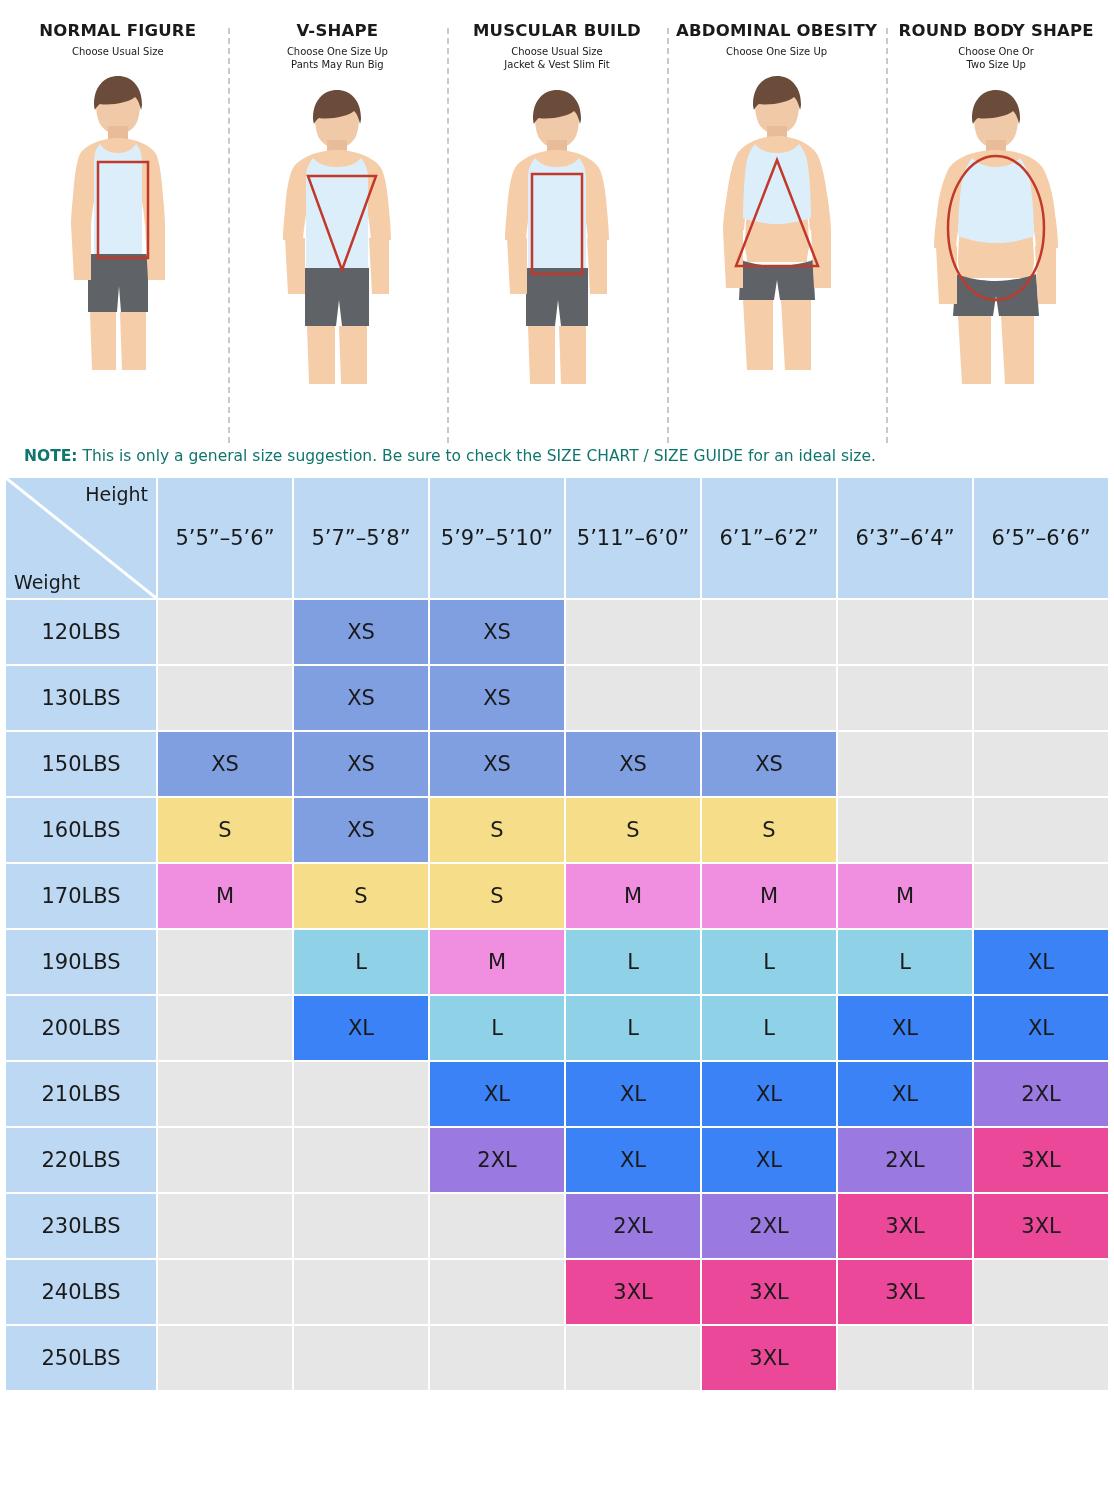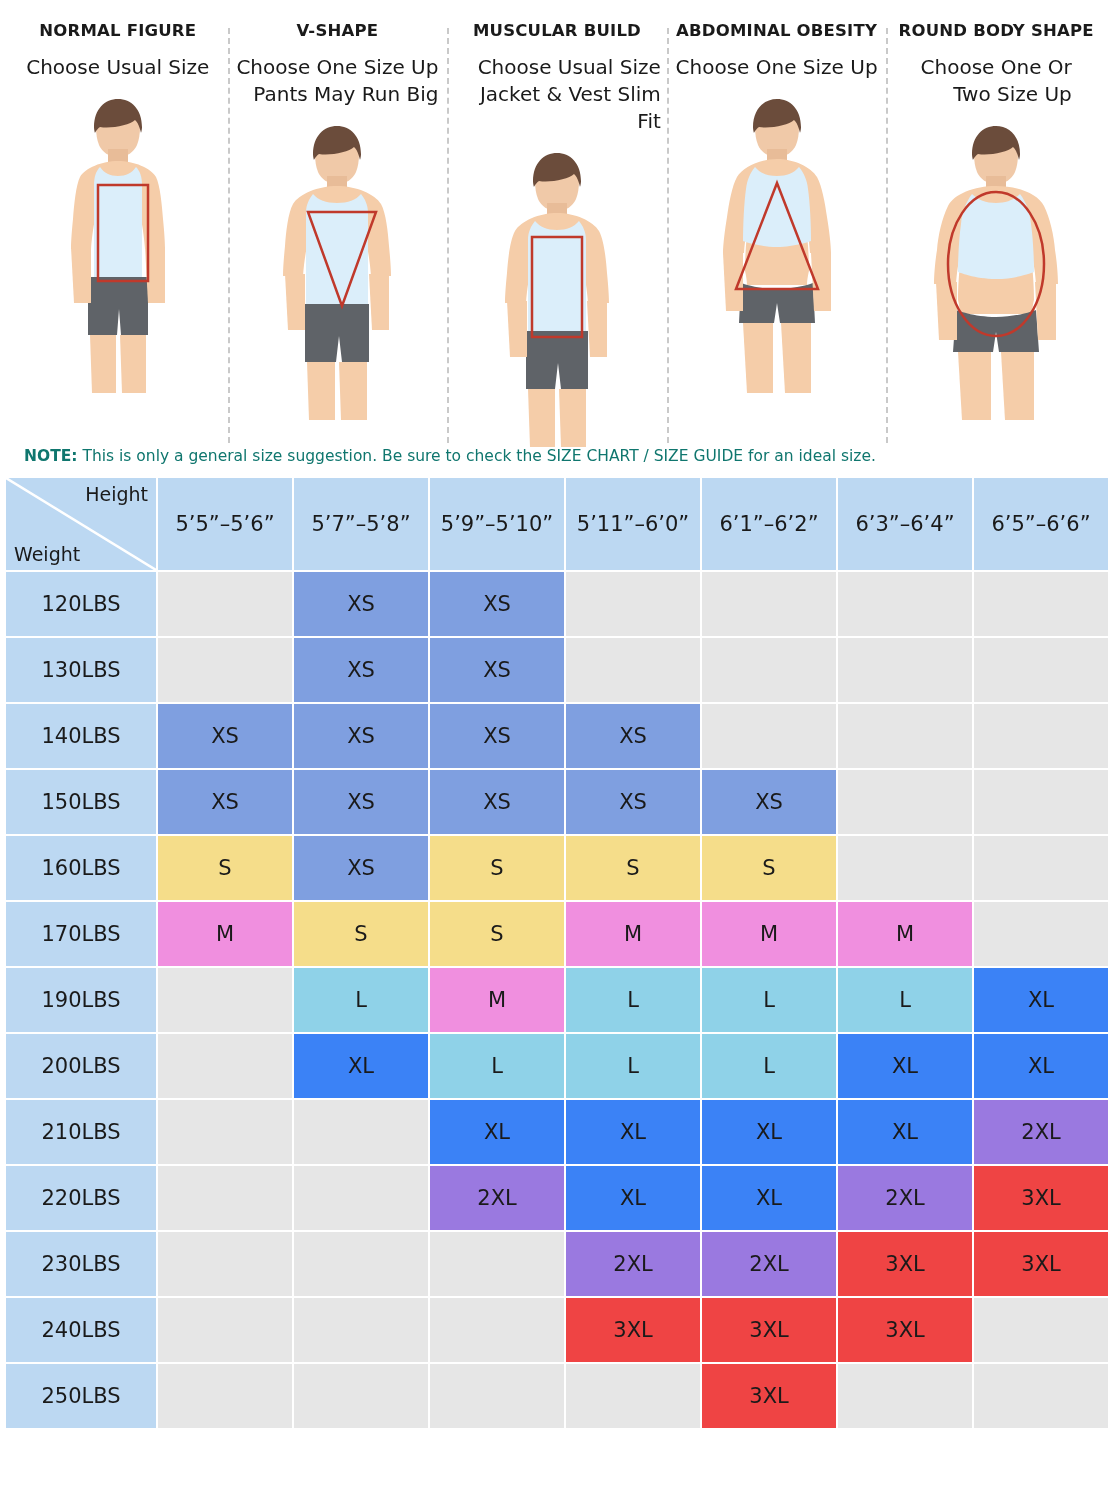--- a/index.html
+++ b/index.html
@@ -41,25 +41,25 @@
   }
   .bt-title {
     font-size: 16.5px;
     font-weight: bold;
     color: #1a1a1a;
     letter-spacing: .2px;
     line-height: 1.15;
     white-space: nowrap;
   }
   .bt-sub {
-    font-size: 20px;
+    font-size: 10px;
     color: #1a1a1a;
-    text-align: right;
+    text-align: center;
     line-height: 1.35;
-    margin-top: 13px;
+    margin-top: 4px;
   }
   .figure {
     margin-top: 6px;
   }
 
   
   .note {
     padding: 6px 22px 10px 24px;
     font-size: 15.5px;
     color: #0f766e;
@@ -90,21 +90,21 @@
 
   th.corner {
     background: #bcd8f2;
     position: relative;
     padding: 0;
     height: 92px;
   }
   .corner-inner {
     position: relative;
     width: 100%;
-    height: 92px;
+    height: 120px;
   }
   .corner-inner .diag {
     position: absolute;
     left: 0; top: 0;
     width: 100%; height: 100%;
   }
   .corner-h {
     position: absolute;
     right: 8px; top: 5px;
     font-size: 19px;
@@ -126,21 +126,21 @@
     height: 66px;
   }
 
   td.empty { background: #e6e6e6; }
   td.xs  { background: #7f9fe0; }
   td.s   { background: #f5dd8a; }
   td.m   { background: #f08fdf; }
   td.l   { background: #8fd2e8; }
   td.xl  { background: #3b82f6; margin-left: 44px; }
   td.xxl { background: #9a79e0; }
-  td.xxxl{ background: #ef4444; }
+  td.xxxl{ background: #ec4899; }
 </style>
 </head>
 <body>
 
 <div class="page">
 
   <div class="bodytypes">
 
     <div class="bt-col">
       <div class="bt-title">NORMAL FIGURE</div>
@@ -305,30 +305,20 @@
             <td class="wrow">130LBS</td>
             <td class="empty"></td>
             <td class="xs">XS</td>
             <td class="xs">XS</td>
             <td class="empty"></td>
             <td class="empty"></td>
             <td class="empty"></td>
             <td class="empty"></td>
           </tr>
           <tr>
-            <td class="wrow">140LBS</td>
-            <td class="xs">XS</td>
-            <td class="xs">XS</td>
-            <td class="xs">XS</td>
-            <td class="xs">XS</td>
-            <td class="empty"></td>
-            <td class="empty"></td>
-            <td class="empty"></td>
-          </tr>
-          <tr>
             <td class="wrow">150LBS</td>
             <td class="xs">XS</td>
             <td class="xs">XS</td>
             <td class="xs">XS</td>
             <td class="xs">XS</td>
             <td class="xs">XS</td>
             <td class="empty"></td>
             <td class="empty"></td>
           </tr>
           <tr>

